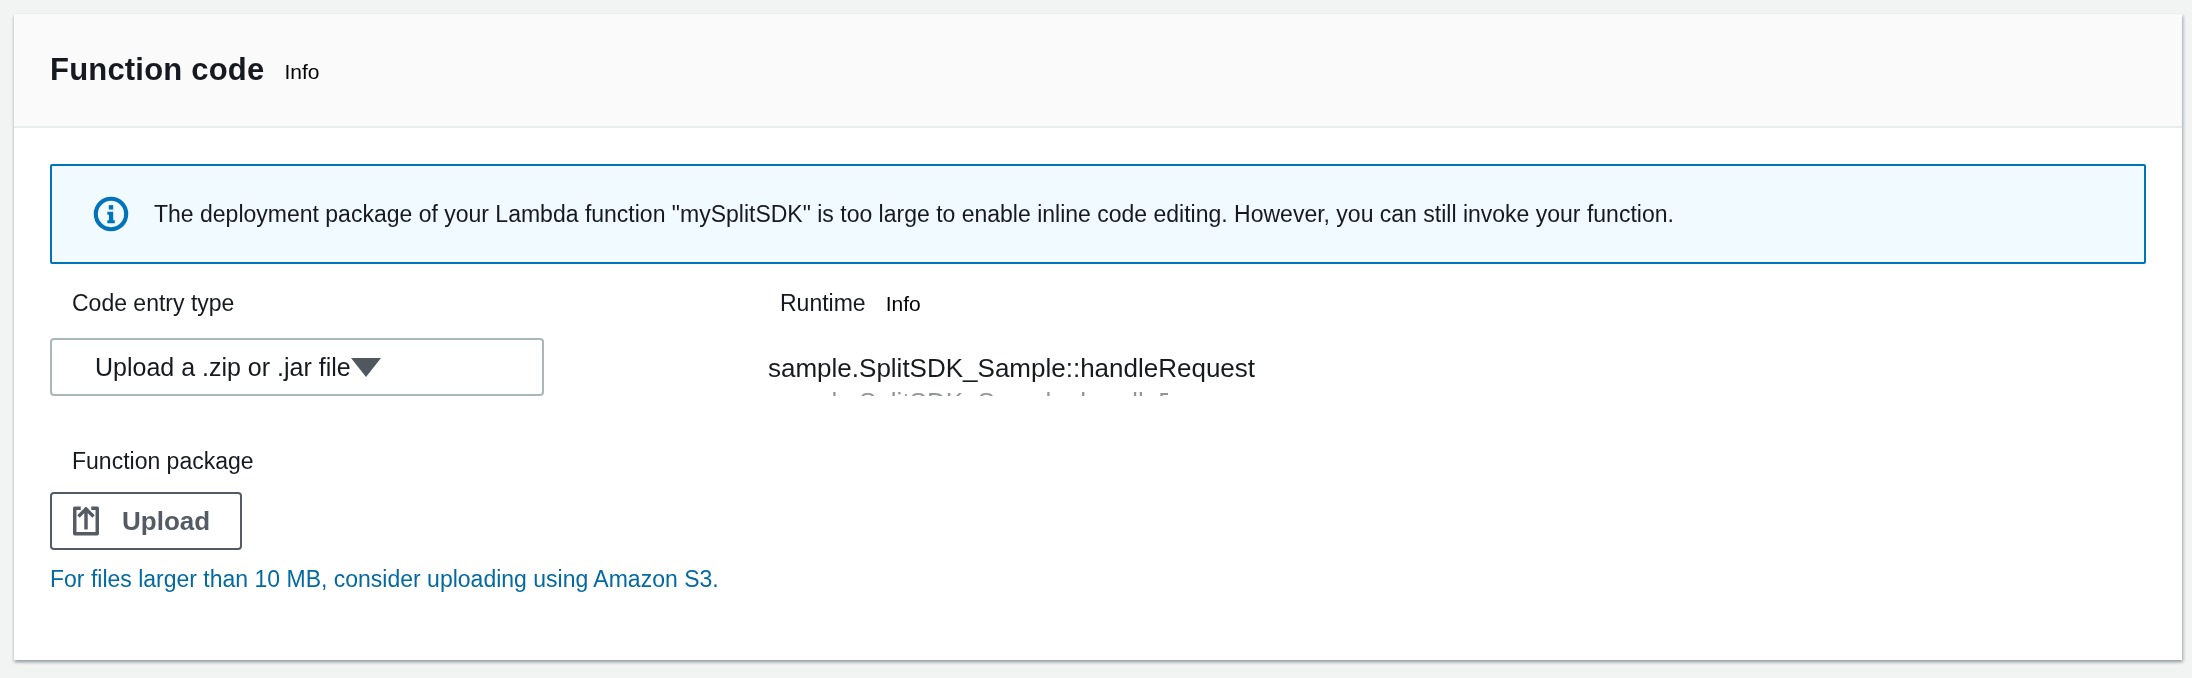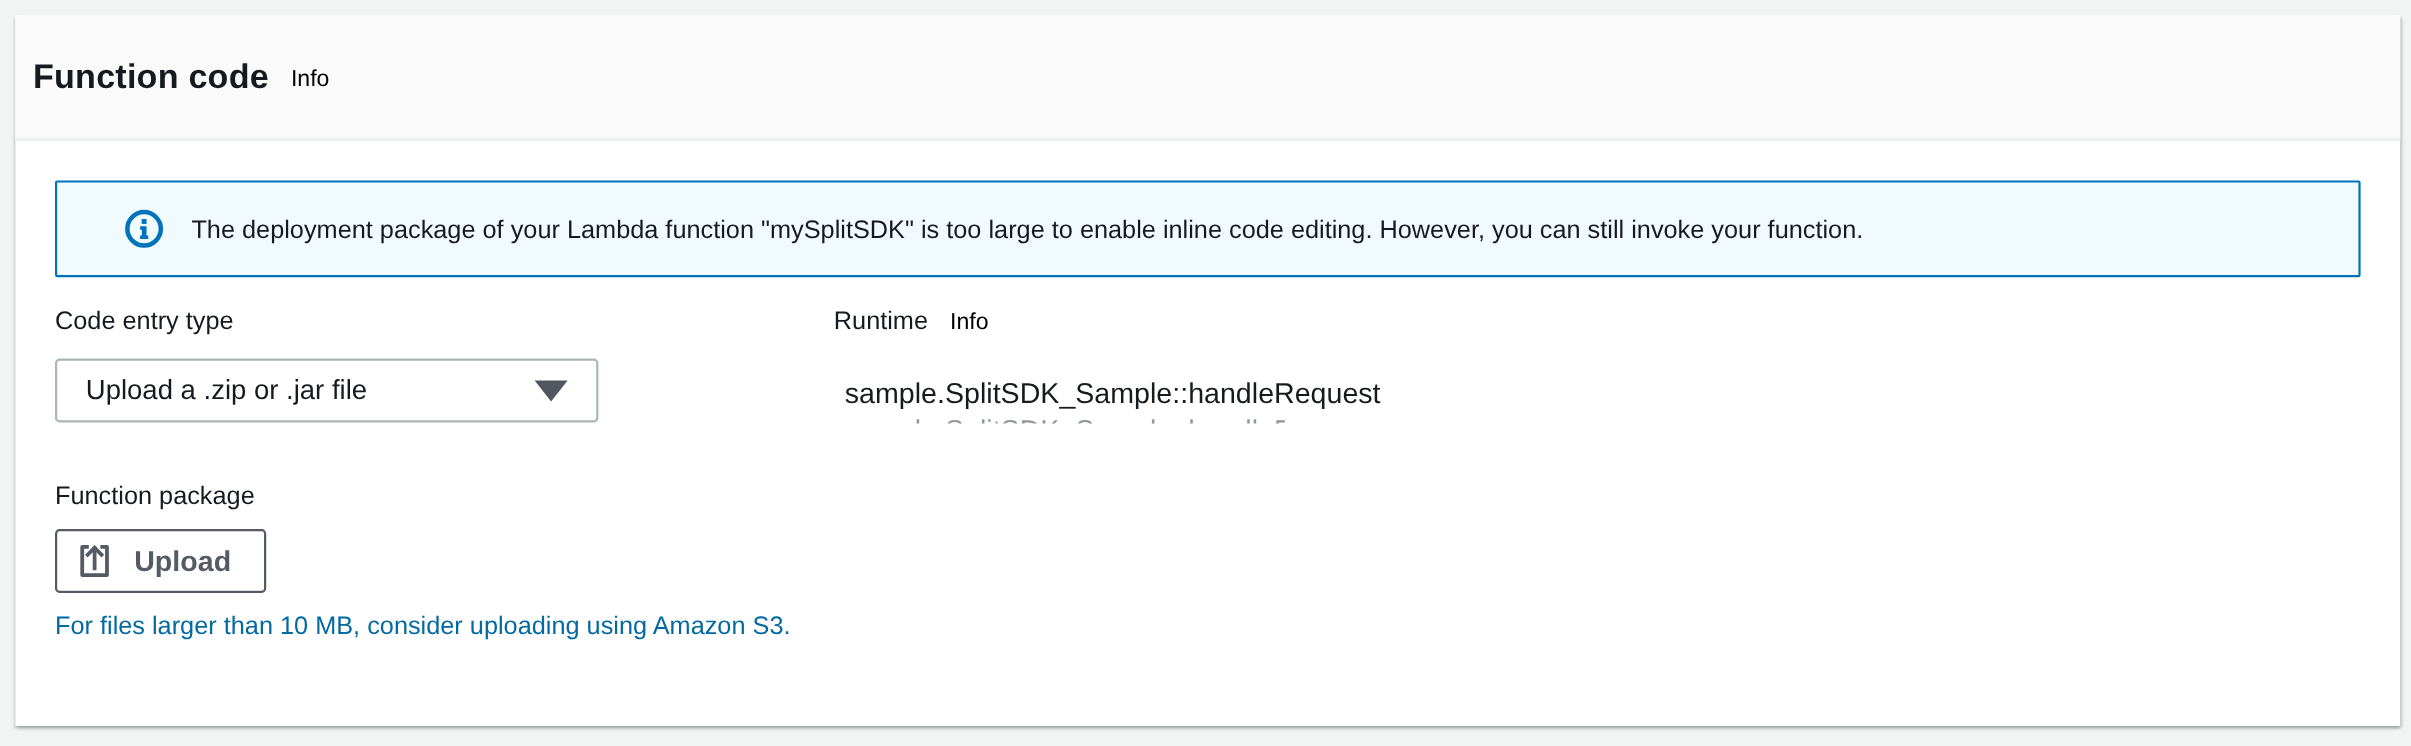--- a/index.html
+++ b/index.html
@@ -21,21 +21,21 @@
     background: #ffffff;
     box-shadow: 0 2px 3px rgba(0,28,36,0.30), 2px 2px 3px rgba(0,28,36,0.15);
     box-sizing: border-box;
   }
   .card-header {
     height: 114px;
     background: #fafafa;
     border-bottom: 2px solid #eaeded;
     display: flex;
     align-items: center;
-    padding-left: 16px;
+    padding-left: 36px;
     box-sizing: border-box;
   }
   .card-title {
     font-size: 31px;
     font-weight: 700;
     color: #16191f;
     letter-spacing: 0.2px;
   }
   .info-link {
     margin-left: 20px;
@@ -46,27 +46,27 @@
     cursor: pointer;
     position: relative;
     top: 2px;
   }
   .card-body {
     padding: 36px 36px 0 36px;
   }
   .alert {
     box-sizing: border-box;
     width: 2096px;
-    height: 88px;
+    height: 100px;
     background: #f1faff;
     border: 2px solid #0073bb;
     border-radius: 2px;
     display: flex;
     align-items: center;
-    padding: 0 60px;
+    padding: 0 40px;
   }
   .alert-icon {
     width: 38px;
     height: 38px;
     flex: 0 0 auto;
     margin-right: 24px;
     display: inline-flex;
   }
   .alert-text {
     font-size: 23px;
@@ -77,35 +77,35 @@
     display: flex;
     margin-top: 24px;
     align-items: flex-start;
   }
   .field-label {
     font-size: 23px;
     line-height: 30px;
     color: #16191f;
     display: flex;
     align-items: baseline;
+    margin-left: 22px;
   }
   .col-1 { width: 494px; }
   .col-2 { width: 494px; margin-left: 216px; }
   .col-3 { margin-left: 214px; flex: 1; }
   .select-box {
     margin-top: 20px;
     box-sizing: border-box;
     height: 58px;
     border: 2px solid #aab7b8;
     border-radius: 4px;
     background: #ffffff;
     display: flex;
     align-items: center;
-    justify-content: space-between;
-    padding: 0 26px;
+    padding: 0 43px;
     cursor: pointer;
   }
   .select-value {
     font-size: 25px;
     color: #16191f;
   }
   .caret-down {
     width: 0;
     height: 0;
     border-left: 15px solid transparent;

